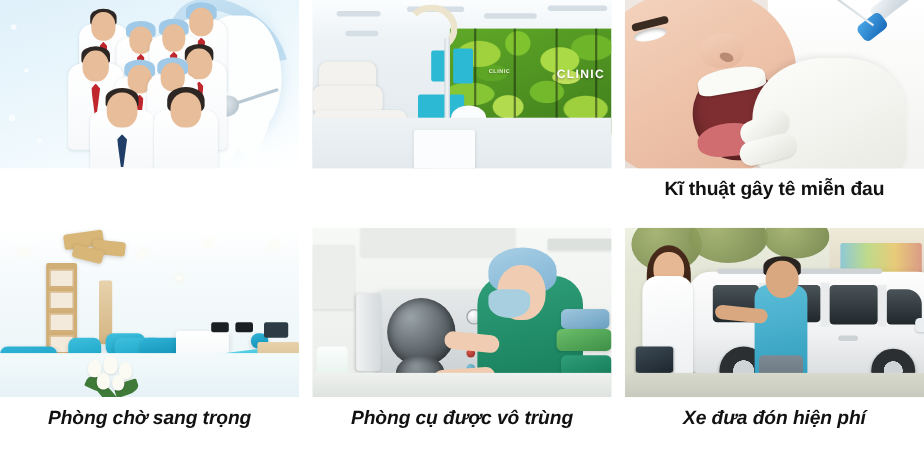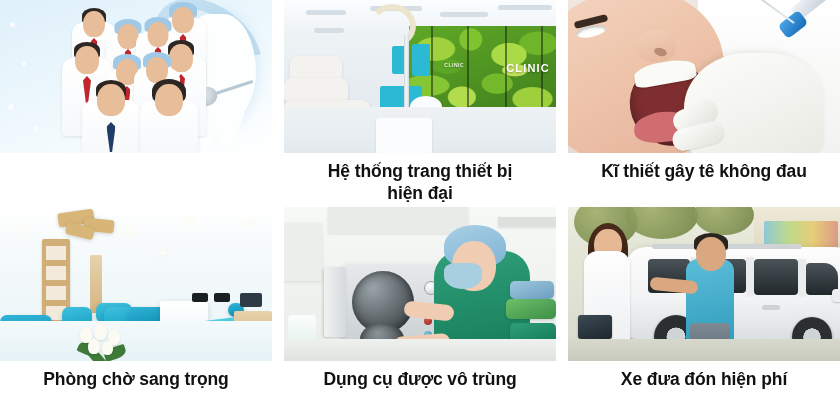--- a/index.html
+++ b/index.html
@@ -39,21 +39,21 @@
     background:#ffffff;
   }
   .caption span {
     font-weight:bold;
     font-size:17.5px;
     line-height:1.28;
     color:#111111;
     letter-spacing:-0.1px;
     white-space:pre-line;
   }
-  .r2 .caption span { font-size:17.5px; }
+  .r2 .caption span { font-size:17.5px;font-style:italic; }
 
   
   .p1 { background:linear-gradient(160deg,#dff0fa 0%,#eaf6fc 38%,#f4fbfe 70%,#ffffff 100%); }
   .p1 .tooth {
     position:absolute; right:16px; top:14px;
     width:78px; height:112px;
     background:#fdfefe;
     border-radius:42% 42% 46% 46% / 52% 52% 48% 48%;
     box-shadow:0 0 14px rgba(140,190,220,.35);
   }
@@ -340,24 +340,20 @@
       <div class="pole" style="left:120px;top:34px;width:5px;height:78px;"></div>
       <div class="counter" style="left:126px;top:96px;width:32px;height:22px;border-radius:50% 50% 4px 4px;"></div>
 
       <div class="chair" style="left:6px;top:56px;width:52px;height:30px;"></div>
       <div class="chair" style="left:0px;top:78px;width:64px;height:26px;"></div>
       <div class="chair" style="left:0px;top:100px;width:86px;height:30px;"></div>
       <div class="chair" style="left:0px;top:122px;width:104px;height:34px;"></div>
       <div class="floor"></div>
       <div class="counter" style="left:92px;top:118px;width:56px;height:36px;"></div>
     </div>
-    <div class="caption">
-      <span>Hệ thống trang thiết bị
-hiện đại</span>
-    </div>
   </div>
 
   <div class="cell r1">
     <div class="photo p3">
       <div class="coatbg"></div>
       <div class="face"></div>
       <div class="brow"></div>
       <div class="eye"></div>
       <div class="nose"></div>
       <div class="nostril"></div>
@@ -365,21 +361,21 @@
       <div class="tongue"></div>
       <div class="teeth"></div>
       <div class="barrel"></div>
       <div class="hub"></div>
       <div class="needle"></div>
       <div class="glove"></div>
       <div class="finger" style="right:122px;bottom:26px;width:46px;height:22px;transform:rotate(-24deg);"></div>
       <div class="finger" style="right:116px;bottom:6px;width:52px;height:22px;transform:rotate(-14deg);"></div>
     </div>
     <div class="caption">
-      <span>Kĩ thiết gây tê không đau</span>
+      <span>Kĩ thuật gây tê miễn đau</span>
     </div>
   </div>
 
   <div class="cell r2">
     <div class="photo p4">
       <div class="ceilp"></div>
       <div class="lamp" style="left:58px;top:4px;width:36px;height:14px;transform:rotate(-8deg);"></div>
       <div class="lamp" style="left:84px;top:12px;width:30px;height:13px;transform:rotate(6deg);"></div>
       <div class="lamp" style="left:66px;top:18px;width:28px;height:12px;transform:rotate(14deg);"></div>
       <div class="light" style="left:18px;top:20px;width:7px;height:4px;"></div>
@@ -449,21 +445,21 @@
       <div class="arm5" style="left:120px;top:96px;width:50px;height:16px;transform:rotate(6deg);"></div>
       <div class="arm5" style="left:110px;top:128px;width:56px;height:16px;transform:rotate(-4deg);"></div>
 
       <div class="towel" style="left:226px;top:74px;width:44px;height:18px;background:linear-gradient(160deg,#9fc6de,#6aa0c0);"></div>
       <div class="towel" style="left:222px;top:92px;width:50px;height:20px;background:linear-gradient(160deg,#6dbf6a,#3c8f46);"></div>
       <div class="towel" style="left:226px;top:116px;width:46px;height:20px;background:linear-gradient(160deg,#2f9f79,#157a58);"></div>
       <div class="bottle"></div>
       <div class="counter5"></div>
     </div>
     <div class="caption">
-      <span>Dụng cụ được vô trùng</span>
+      <span>Phòng cụ được vô trùng</span>
     </div>
   </div>
 
   <div class="cell r2">
     <div class="photo p6">
       <div class="sky"></div>
       <div class="tree" style="left:6px;top:-10px;width:64px;height:50px;"></div>
       <div class="tree" style="left:58px;top:-14px;width:72px;height:46px;"></div>
       <div class="tree" style="left:126px;top:-12px;width:60px;height:40px;"></div>
       <div class="bldg" style="left:186px;top:0px;width:86px;height:54px;"></div>

